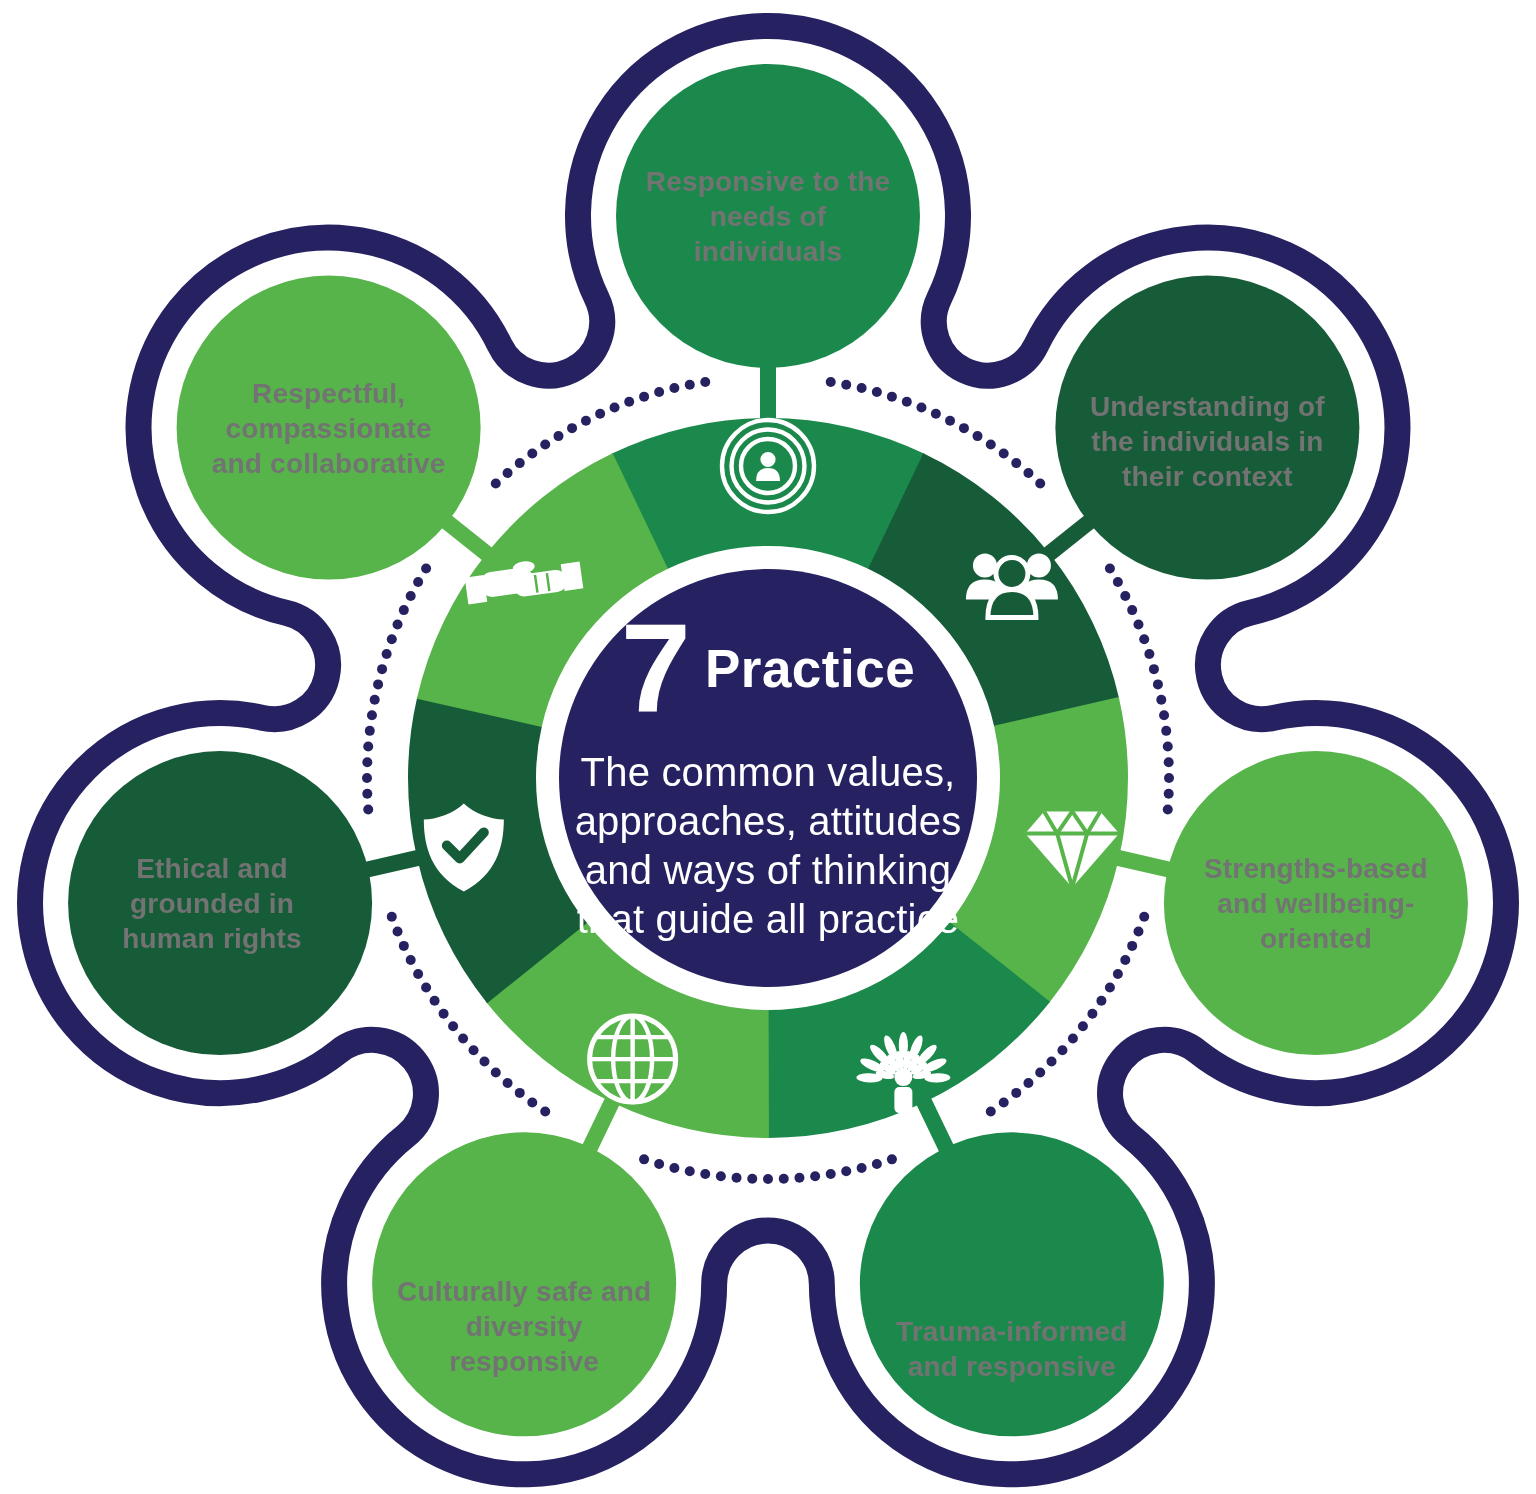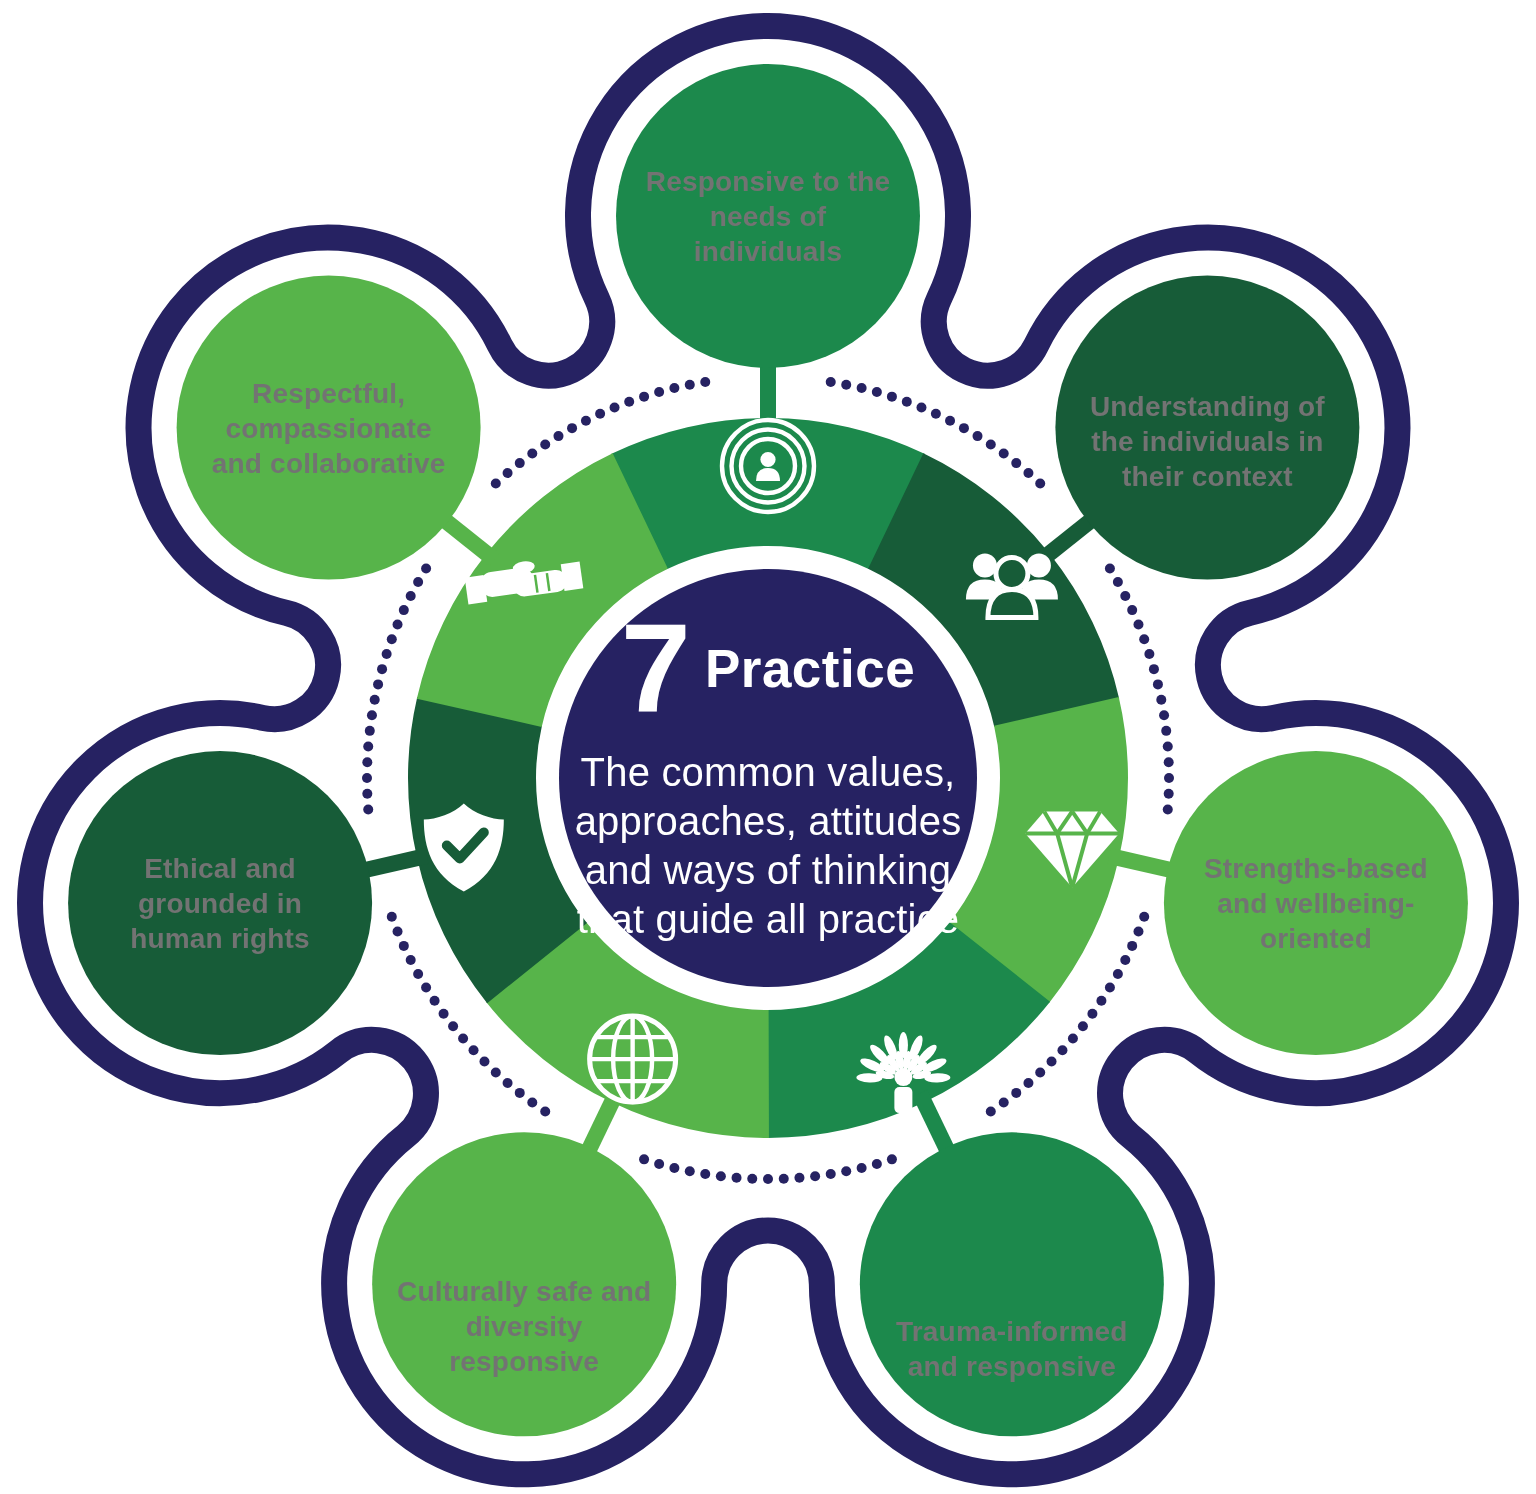--- a/index.html
+++ b/index.html
@@ -260,15 +260,15 @@
       </div>
     </div>
     <div class="center-subtitle">The common values, approaches, attitudes and ways of thinking that guide all practice</div>
   </div>
 
   <div class="node-label" id="label-0" style="left: 768px; top: 216px;">Responsive to the needs of individuals</div>
   <div class="node-label" id="label-1" style="left: 1207.39px; top: 441px;">Understanding of the individuals in their context</div>
   <div class="node-label" id="label-2" style="left: 1315.91px; top: 903.057px;">Strengths-based and wellbeing-oriented</div>
   <div class="node-label" id="label-3" style="left: 1011.84px; top: 1349px;">Trauma-informed and responsive</div>
   <div class="node-label" id="label-4" style="left: 524.157px; top: 1284.34px; margin-top: 42px;">Culturally safe and diversity responsive</div>
-  <div class="node-label" id="label-5" style="left: 220px; top: 903.057px;">Ethical and grounded in human rights</div>
+  <div class="node-label" id="label-5" style="left: 212px; top: 903.057px;">Ethical and grounded in human rights</div>
   <div class="node-label" id="label-6" style="left: 328.611px; top: 427.599px;">Respectful, compassionate and collaborative</div>
 </div>
 
 </body></html>

